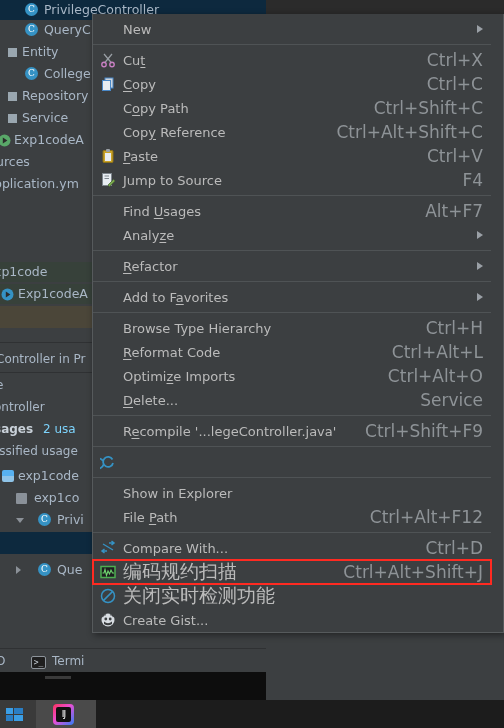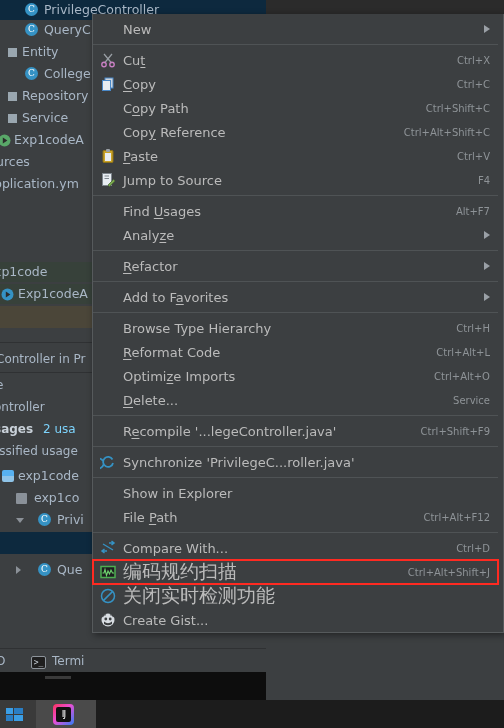--- a/index.html
+++ b/index.html
@@ -92,35 +92,35 @@
   .blackstrip { position: absolute; left: 0; top: 672px; width: 266px; height: 28px; background: #0d0d0d; }
   .blackstrip .ghost { position:absolute; left: 45px; top: 4px; width: 26px; height: 3px; background:#3a3a3a; }
 
   
   .menu {
     position: absolute; left: 92px; top: 14px; width: 412px;
     background: #3c3f41;
     border: 1px solid #565a5c;
     border-top: none;
     box-shadow: 2px 2px 7px rgba(0,0,0,.45);
-    padding: 3px 5px 0 0;
+    padding: 3px 12px 0 0;
   }
   .mi {
     position: relative; display: flex; align-items: center;
     height: 24px; padding: 0 8px 0 0;
     color: #bbbbbb; font-size: 13px; white-space: nowrap; cursor: default;
   }
   .mi.hl { background: #4a6fa8; color: #ffffff; }
   .mi .icon {
     width: 30px; min-width: 30px; height: 20px;
     display: flex; align-items: center; justify-content: center;
   }
   .mi .text { flex: 1 1 auto; }
   .mi .text u { text-decoration: underline; text-underline-offset: 2px; }
-  .mi .accel { color: #8e9397; font-size: 10px; padding-left: 16px; }
+  .mi .accel { color: #8e9397; font-size: 17px; padding-left: 16px; }
   .mi .sub {
     width: 0; height: 0; margin-left: 12px;
     border-left: 6px solid #9aa0a6;
     border-top: 4.5px solid transparent; border-bottom: 4.5px solid transparent;
   }
   .mi.hl .sub { border-left-color: #e9e36a; }
   .msep { height: 1px; background: #4f5355; margin: 3px 0; }
 
   .mi.boxed { outline: 2.5px solid #ff2a21; outline-offset: -1px; z-index: 5; }
 
@@ -409,21 +409,20 @@
     <div class="msep"></div>
 
 
     <div class="mi">
       <span class="icon">
         <svg width="16" height="16" viewBox="0 0 16 16">
           <path d="M12.5 5.5 A5 5 0 1 0 13 9" fill="none" stroke="#3592c4" stroke-width="1.8"></path>
           <path d="M3.5 10.5 A5 5 0 1 1 3 7" fill="none" stroke="#3592c4" stroke-width="1.8"></path>
         </svg>
       </span>
-      <span class="text">Synchronize 'PrivilegeC...roller.java'</span>
     </div>
     <div class="msep"></div>
 
     <div class="mi">
       <span class="icon"></span>
       <span class="text">Show in Explorer</span>
     </div>
 
     <div class="mi">
       <span class="icon"></span>

